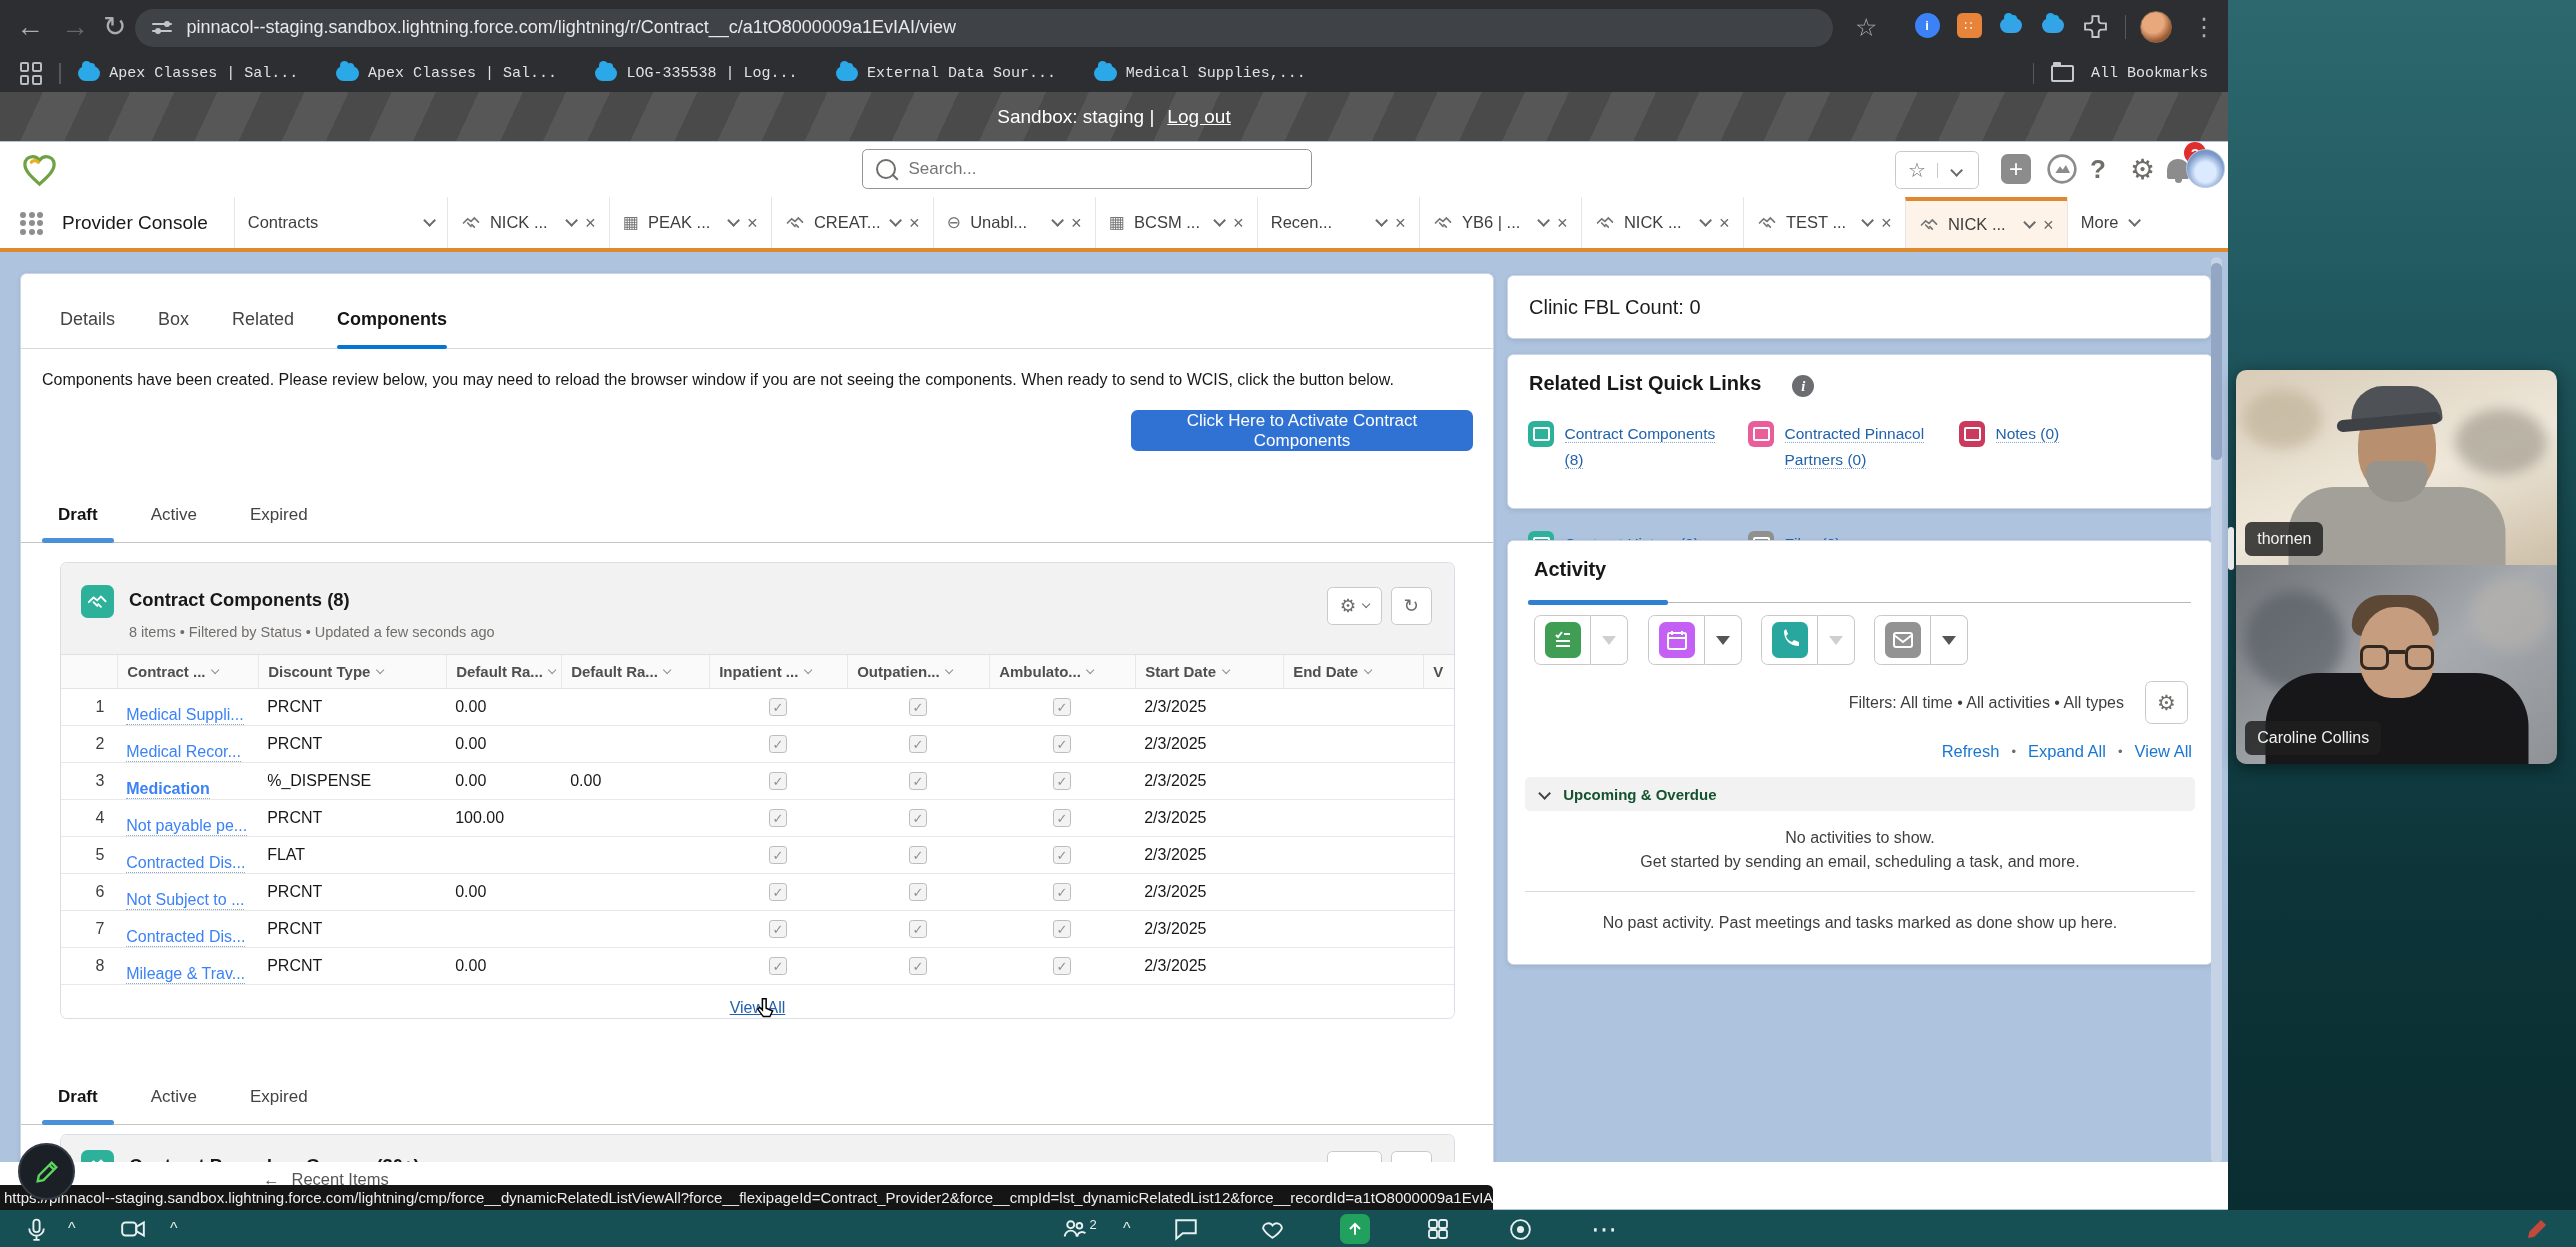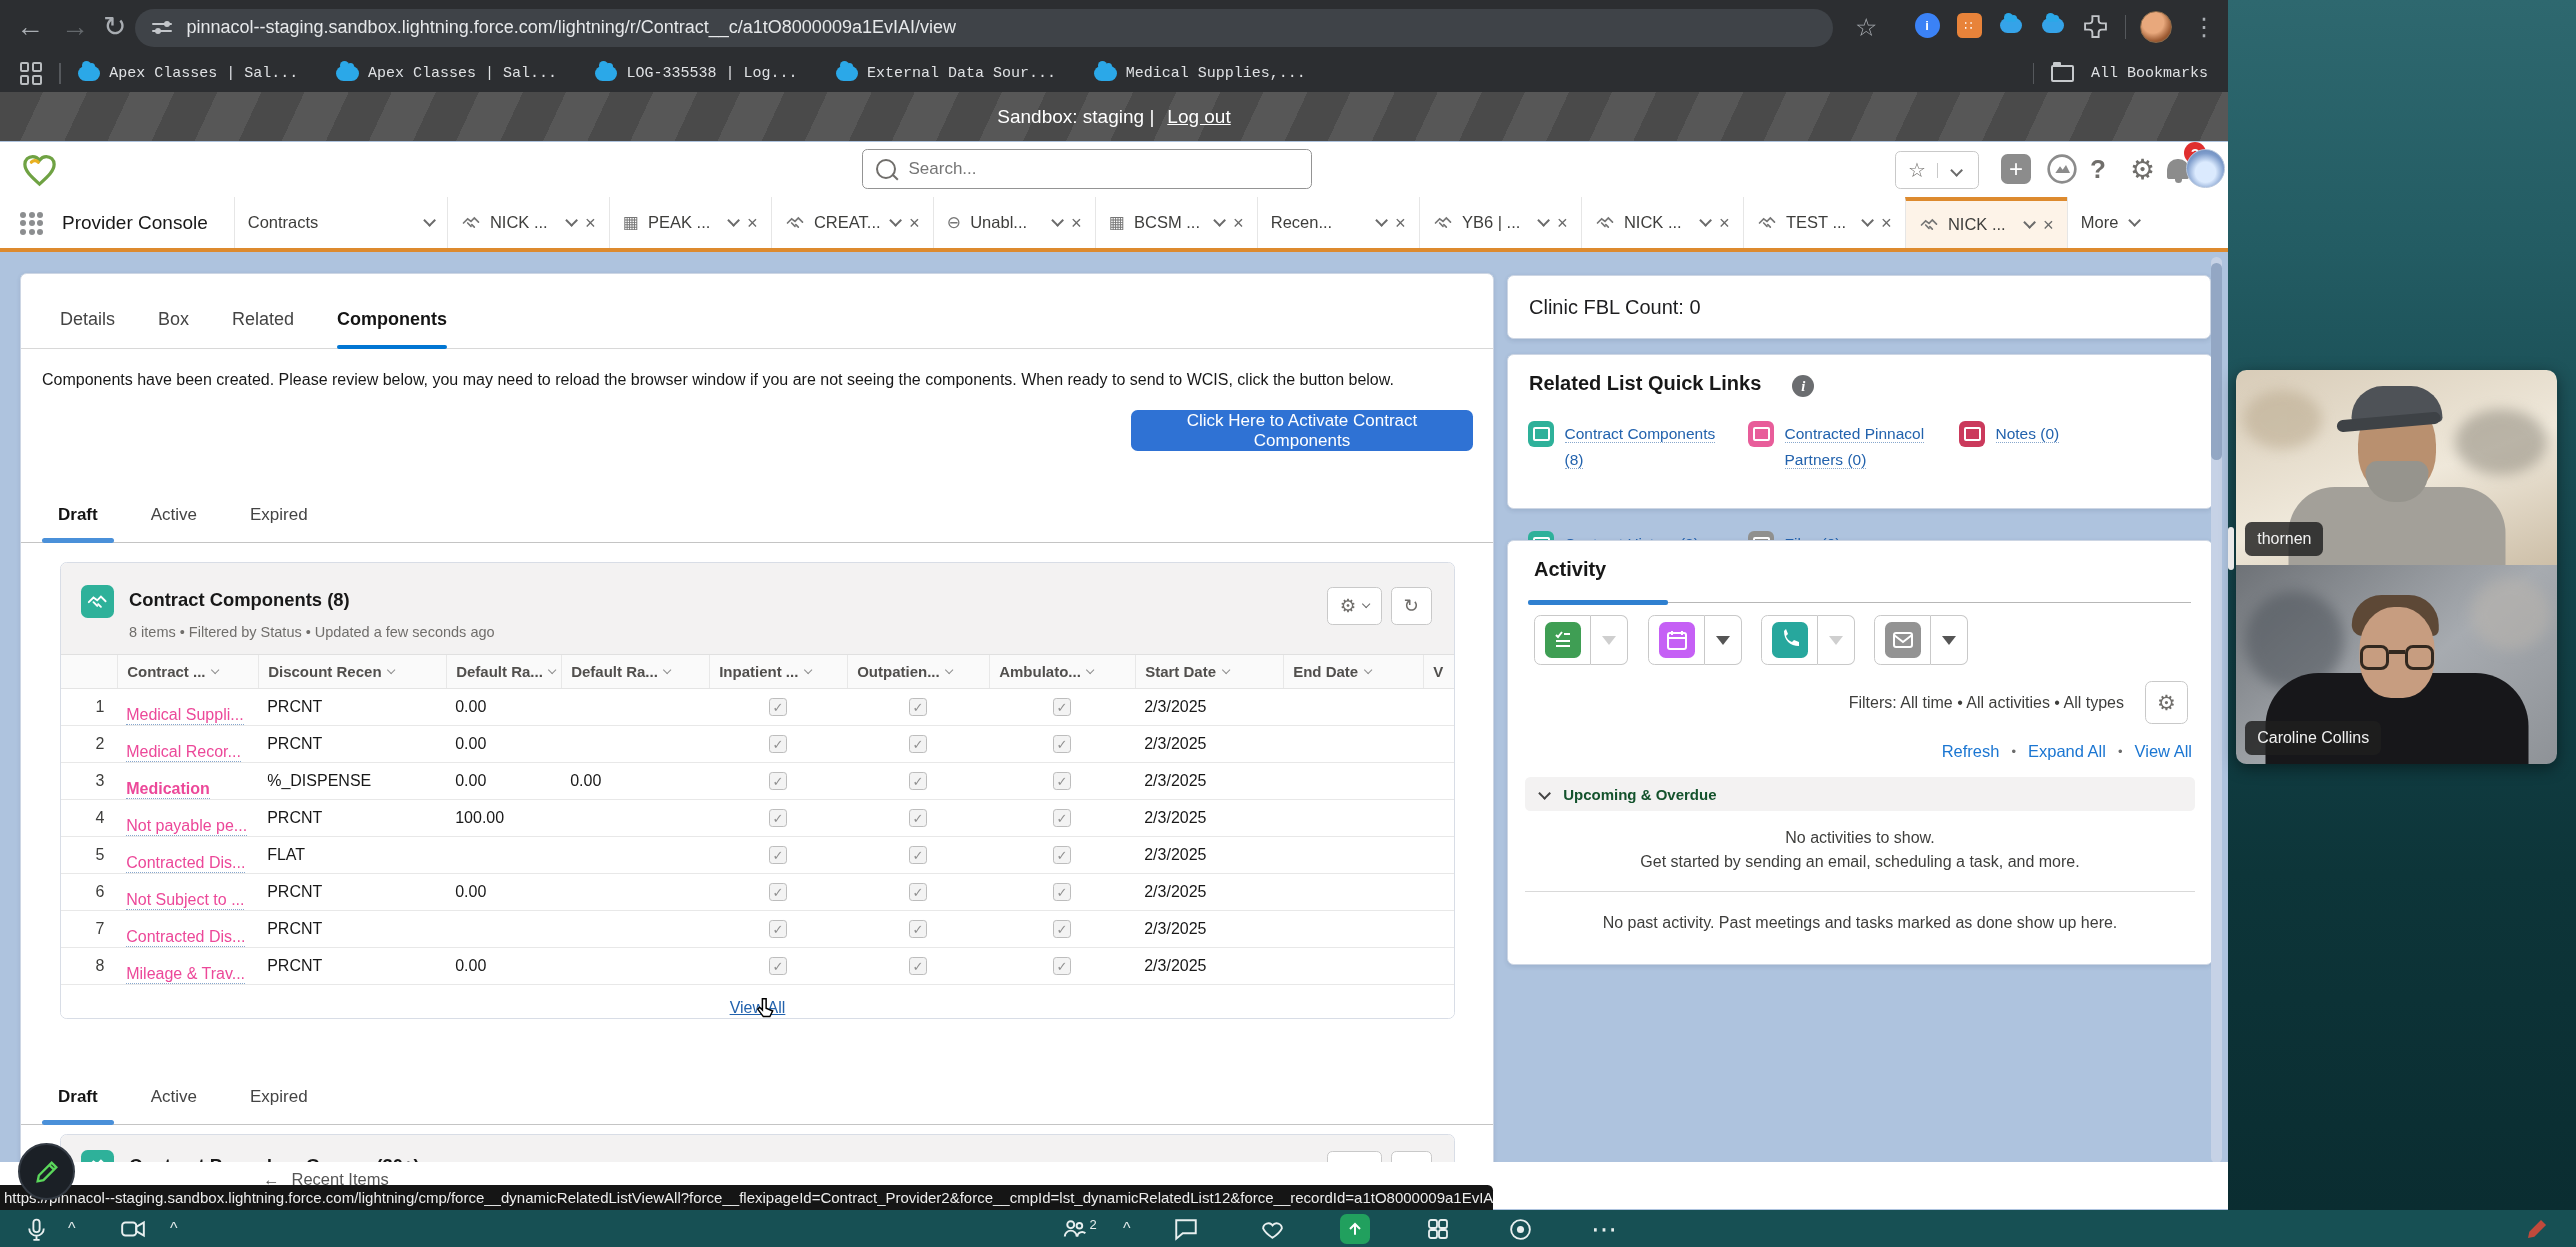--- a/index.html
+++ b/index.html
@@ -93,21 +93,21 @@
   .list-title{position:absolute;left:68px;top:26px;font-size:18.4px;font-weight:bold;color:#181818;}
   .list-meta{position:absolute;left:68px;top:61px;font-size:14.5px;color:#706e6b;}
   .hbtn{position:absolute;top:24px;height:38px;background:#fff;border:1.3px solid #c9c9c9;border-radius:5.3px;display:flex;align-items:center;justify-content:center;gap:6.6px;color:#706e6b;font-size:18.4px;box-sizing:border-box;}
   .thead{position:relative;height:33px;background:#fafafa;border-bottom:1.3px solid #e4e4e4;}
   .th{position:absolute;top:0;height:33px;display:flex;align-items:center;gap:6.6px;font-size:15px;font-weight:bold;color:#514f4d;
     border-left:0.7px solid #e8e8e8;padding-left:9.2px;box-sizing:border-box;overflow:hidden;white-space:nowrap;}
   .th .chev{width:5.3px;height:5.3px;border-width:1.3px;border-color:#8f8f8f;margin-top:-2.6px;}
   .trow{position:relative;height:36px;border-bottom:0.7px solid #e8e8e8;background:#fff;}
   .td{position:absolute;top:0;height:36px;display:flex;align-items:center;font-size:16px;color:#181818;padding-left:9.2px;box-sizing:border-box;white-space:nowrap;overflow:hidden;}
   .td.num{justify-content:flex-end;padding-right:13px;padding-left:0;color:#3e3e3c;}
-  .td a{color:#ec4899;text-decoration:none;border-bottom:1.3px dotted #87a7cd;margin-top:16px;}
+  .td a{color:#3b82f6;text-decoration:none;border-bottom:1.3px dotted #87a7cd;margin-top:16px;}
   .cb{width:18px;height:18px;border:1.3px solid #bdbdbd;border-radius:3.3px;background:#f3f3f3;display:flex;align-items:center;justify-content:center;
     font-size:13px;color:#8f8f8f;box-sizing:border-box;}
   .viewall{position:relative;height:46px;display:flex;align-items:center;justify-content:center;background:#fff;}
   .viewall a{font-size:16px;color:#2262ad;text-decoration:underline;}
 
   
   .fbl-card{left:1507px;top:275px;width:704px;height:64px;display:flex;align-items:center;padding-left:21px;box-sizing:border-box;font-size:20px;color:#1d1d1f;}
   .ql-card{left:1507px;top:354px;width:704px;height:153px;}
   .ql-title{position:absolute;left:21px;top:17px;font-size:20px;font-weight:bold;color:#181818;}
   .info-i{position:absolute;left:284px;top:20px;width:22.4px;height:22.4px;border-radius:50%;background:#6b6d70;color:#fff;font-size:14.5px;
@@ -436,21 +436,21 @@
         <span class="list-meta">8 items • Filtered by Status • Updated a few seconds ago</span>
         <span class="hbtn" style="right:72px;width:55px">⚙<span class="chev" style="width:5.3px;height:5.3px;border-width:1.3px"></span></span>
         <span class="hbtn" style="right:22.4px;width:41px">↻</span>
       </div>
       <div class="thead" id="thead">
           <div class="th" style="left: 56px; width: 142px;">
             <span>Contract ...</span>
             <span class="chev"></span>
           </div>
           <div class="th" style="left: 197px; width: 188px;">
-            <span>Discount Recen</span>
+            <span>Discount Type</span>
             <span class="chev"></span>
           </div>
           <div class="th" style="left: 385px; width: 115px;">
             <span>Default Ra...</span>
             <span class="chev"></span>
           </div>
           <div class="th" style="left: 500px; width: 148px;">
             <span>Default Ra...</span>
             <span class="chev"></span>
           </div>

